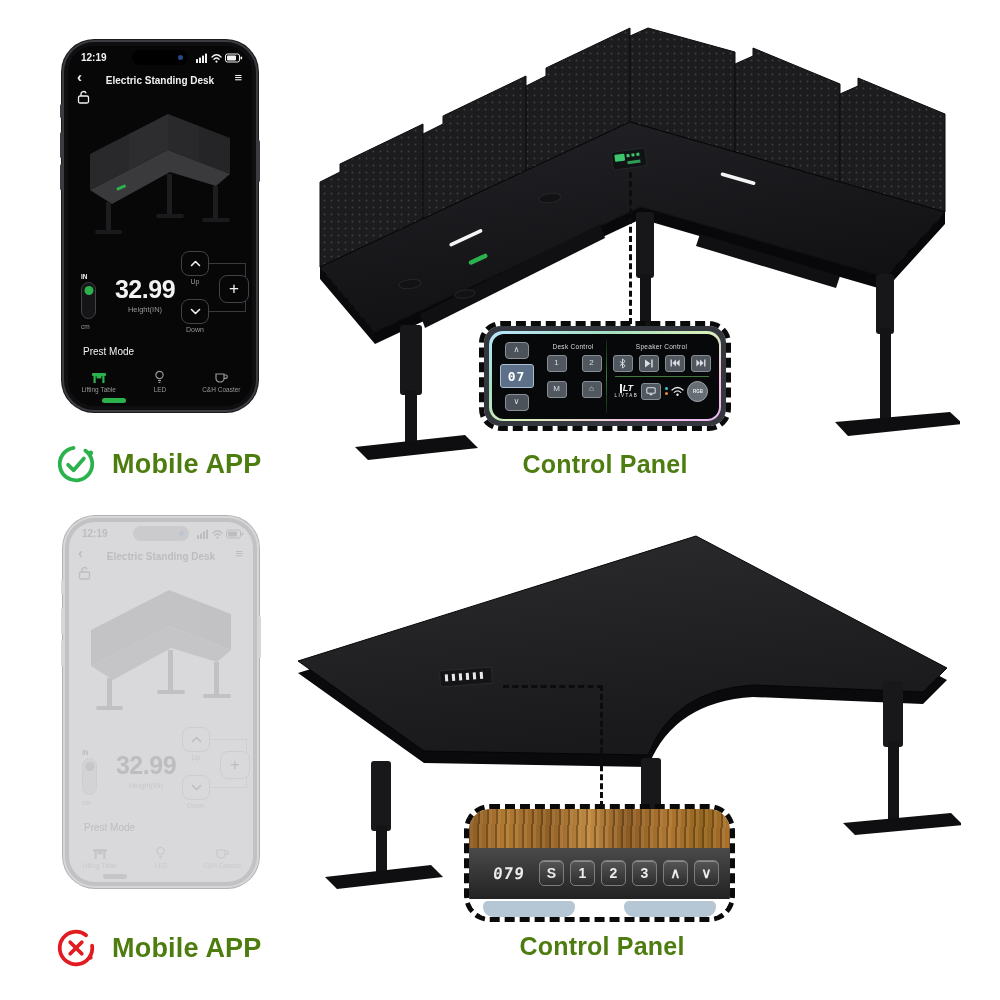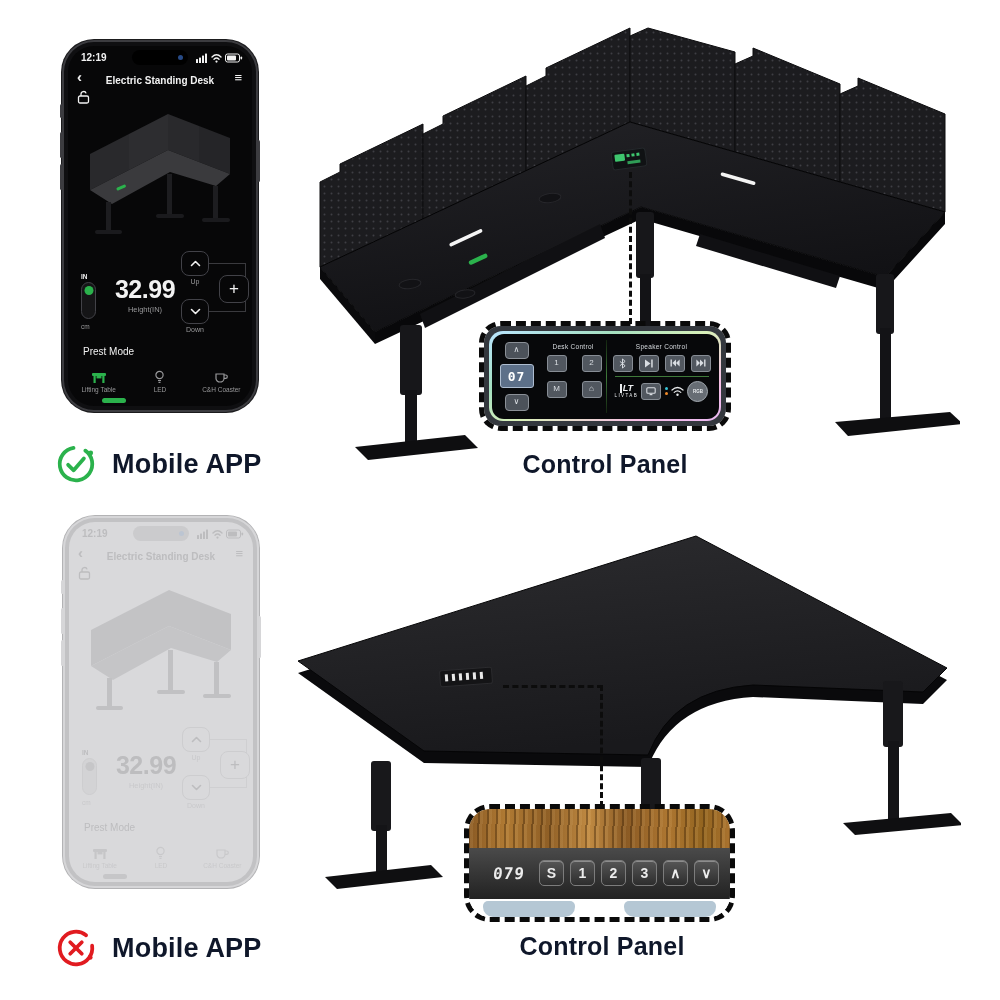--- a/index.html
+++ b/index.html
@@ -52,21 +52,21 @@
   .preset{position:absolute;left:15px;top:300px;font-size:10px;font-weight:400;}
   .gdash{position:absolute;left:34px;top:352px;width:24px;height:5px;border-radius:2.5px;background:var(--accent);}
   .tabbar{position:absolute;left:0;right:0;bottom:5px;height:32px;display:flex;}
   .tab{flex:1;display:flex;flex-direction:column;align-items:center;gap:2px;color:var(--sub);}
   .tab .ticon{height:15px;display:flex;align-items:flex-end;}
   .tab.active .ticon{color:var(--accent);}
   .tab .tlabel{font-size:6.5px;white-space:nowrap;}
 
   
   .cap{position:absolute;display:flex;align-items:center;gap:15px;}
-  .cap .captext{font-size:27px;font-weight:700;color:#0f172a;letter-spacing:.2px;}
+  .cap .captext{font-size:27px;font-weight:700;color:#4d7c0f;letter-spacing:.2px;}
   .cap-top-app{left:55px;top:443px;}
   .cap-bottom-app{left:55px;top:927px;}
   .cap-center{justify-content:center;width:310px;}
   .cap-top-panel{left:450px;top:450px;}
   .cap-bottom-panel{left:447px;top:932px;}
   .cap-center .captext{font-size:25px;}
 
   
   .desk-top{position:absolute;left:300px;top:22px;width:660px;height:450px;}
   .desk-bottom{position:absolute;left:283px;top:505px;width:678px;height:400px;}

